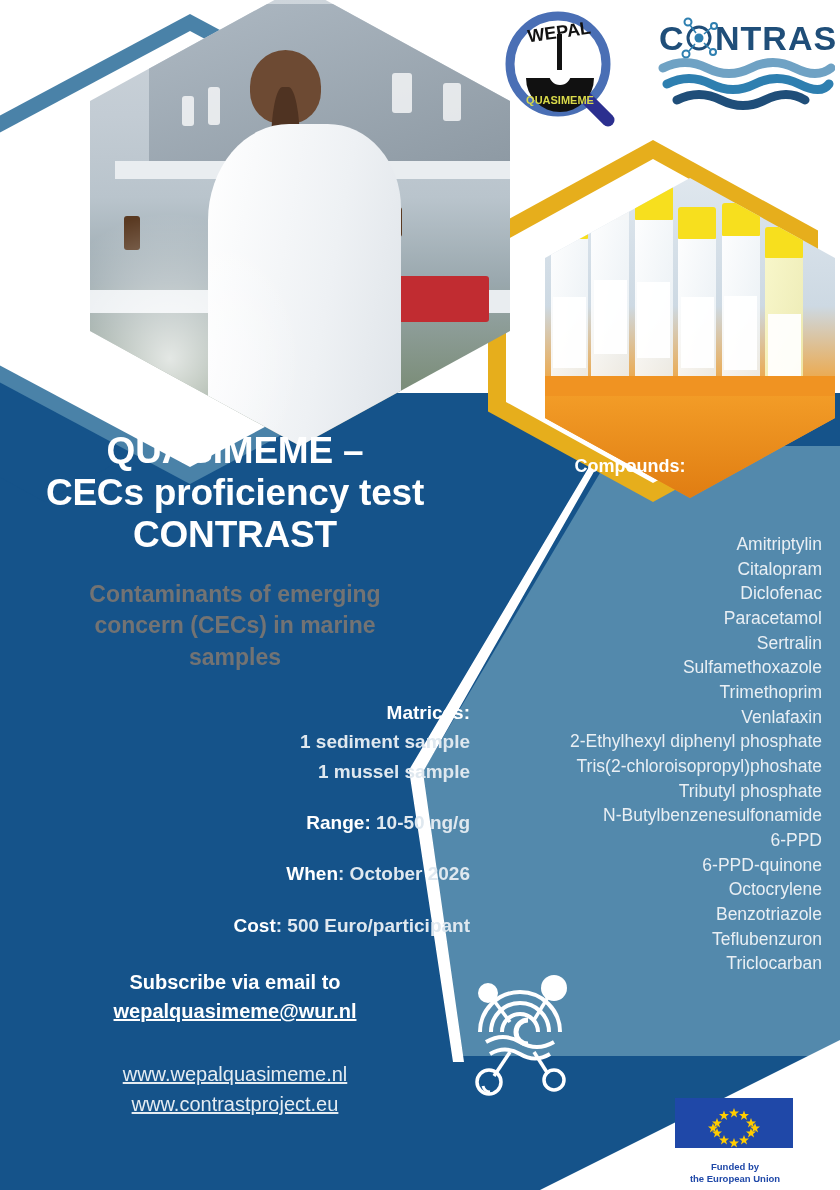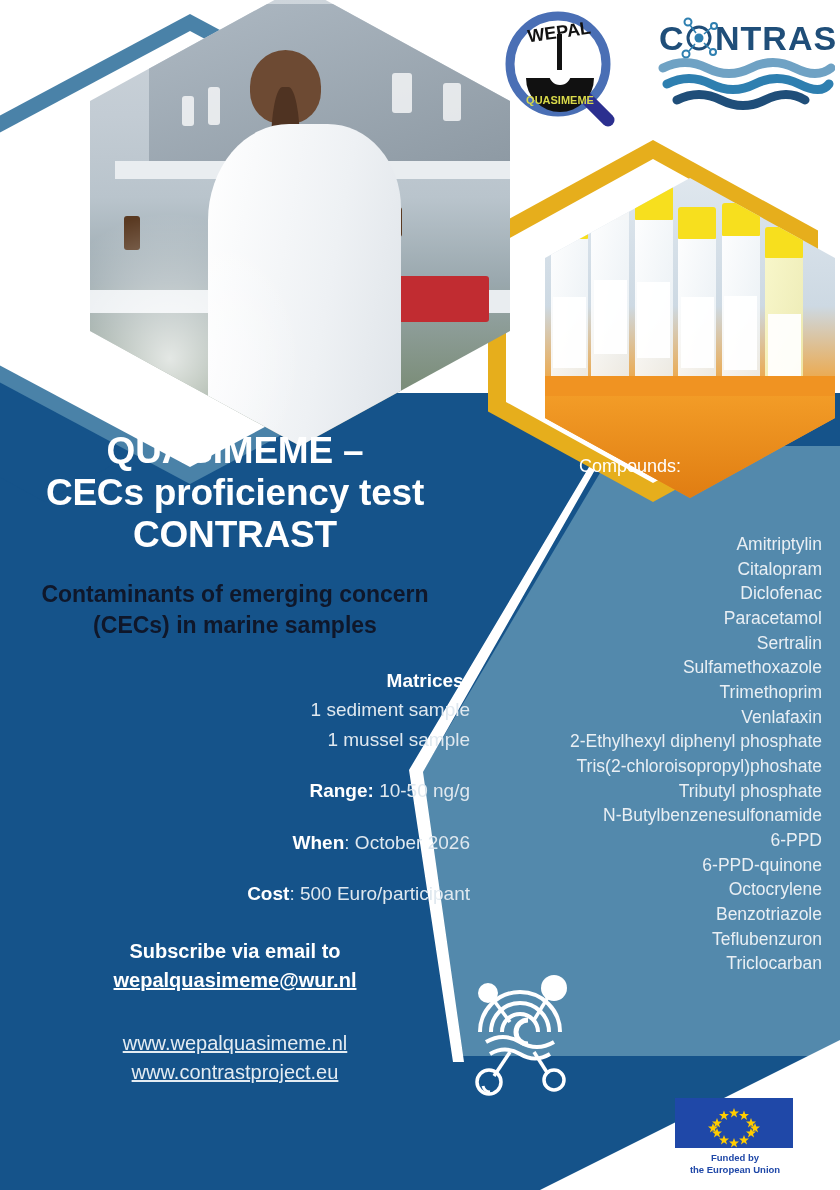--- a/index.html
+++ b/index.html
@@ -118,55 +118,55 @@
     position:absolute; left:0; top:430px; width:470px;
     text-align:center;
     color:#ffffff;
   }
   .main-title {
     font-size:37px; font-weight:bold; line-height:1.14;
     letter-spacing:-0.2px; color:#ffffff; padding:0 8px;
   }
   .subtitle {
     margin-top:22px; font-size:23px; font-weight:bold; line-height:1.38;
-    color:#0f172a; padding:0 28px;
+    color:#737373; padding:0 76px;
   }
 
   .details { margin-top:24px; font-size:19px; line-height:1.55;text-align:right; }
   .details .strong { font-weight:bold; color:#ffffff; }
-  .details .val { color:#dfe8ef; font-weight:normal; }
+  .details .val { color:#dfe8ef; font-weight:bold; }
   .det-row { margin-top:0; }
   .spacer-sm { height:22px; }
 
   .subscribe {
     margin-top:28px; font-size:20px; font-weight:bold; line-height:1.45; color:#ffffff;
   }
   .subscribe a, .email-link { color:#ffffff; text-decoration:underline; }
 
   .urls { margin-top:34px; font-size:20px; line-height:1.48;text-align:center; }
   .urls a { color:#e4ecf2; text-decoration:underline; }
 
   
   .comp-head {
     position:absolute; left:430px; top:456px; width:400px;
-    text-align:center; color:#ffffff; font-size:18px; font-weight:normal;
+    text-align:center; color:#ffffff; font-size:18px; font-weight:bold;
   }
   .comp-list {
     position:absolute; left:440px; top:532px; width:390px;
     text-align:right; color:#e9eff4; font-size:17.5px; line-height:1.41;
     padding-right:8px;
   }
   .comp-list div { white-space:nowrap; }
 
   
   .wepal-logo { position:absolute; left:500px; top:8px; width:130px; height:130px; }
   .contrast-logo { position:absolute; left:655px; top:16px; width:180px; height:105px; }
   .eu-badge { position:absolute; left:675px; top:1098px; width:120px; height:82px; text-align:center; }
   .eu-flag { width:118px; height:50px; background:#1F48A8; position:relative; }
-  .eu-caption { font-size:9.5px; font-weight:bold; color:#1F48A8; line-height:1.25; margin-top:4px; }
+  .eu-caption { font-size:9.5px; font-weight:bold; color:#1F48A8; line-height:1.25; margin-top:13px; }
   .mol-icon { position:absolute; left:450px; top:960px; width:140px; height:140px; }
 </style>
 </head>
 <body>
 
 <div id="poster">
 
   <div class="navy-band"></div>
 
   <div class="compound-panel"></div>

